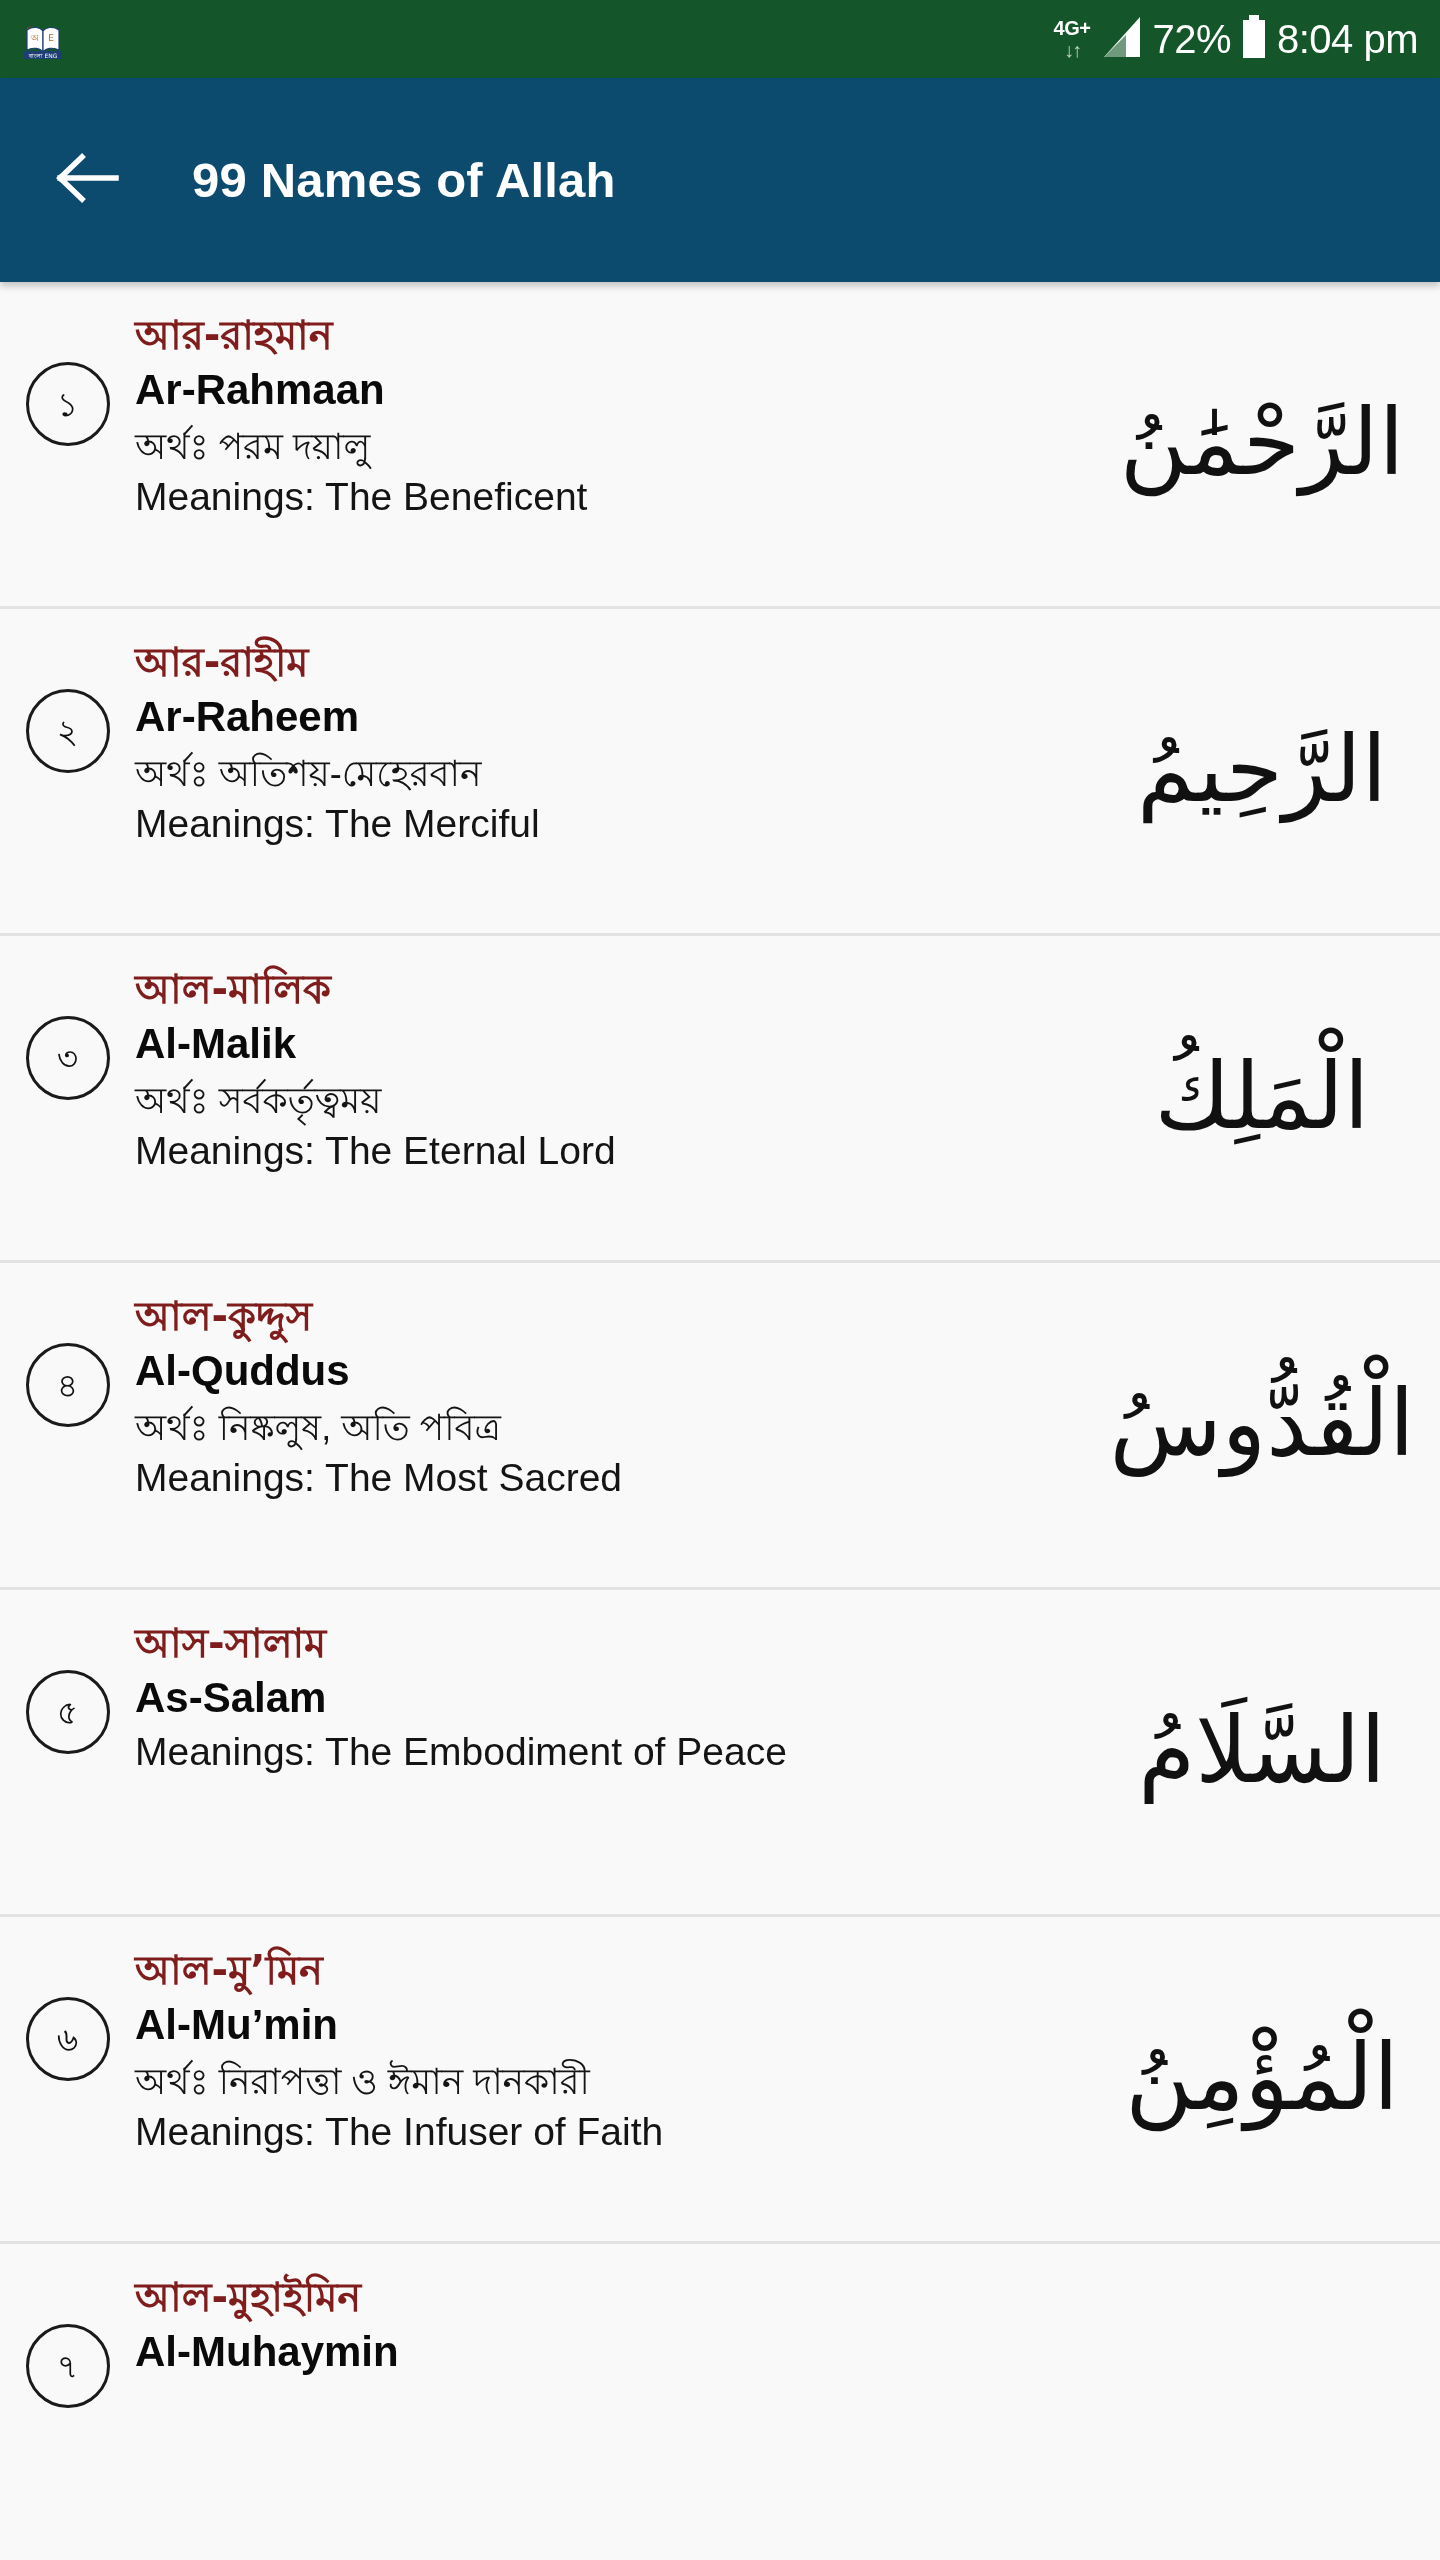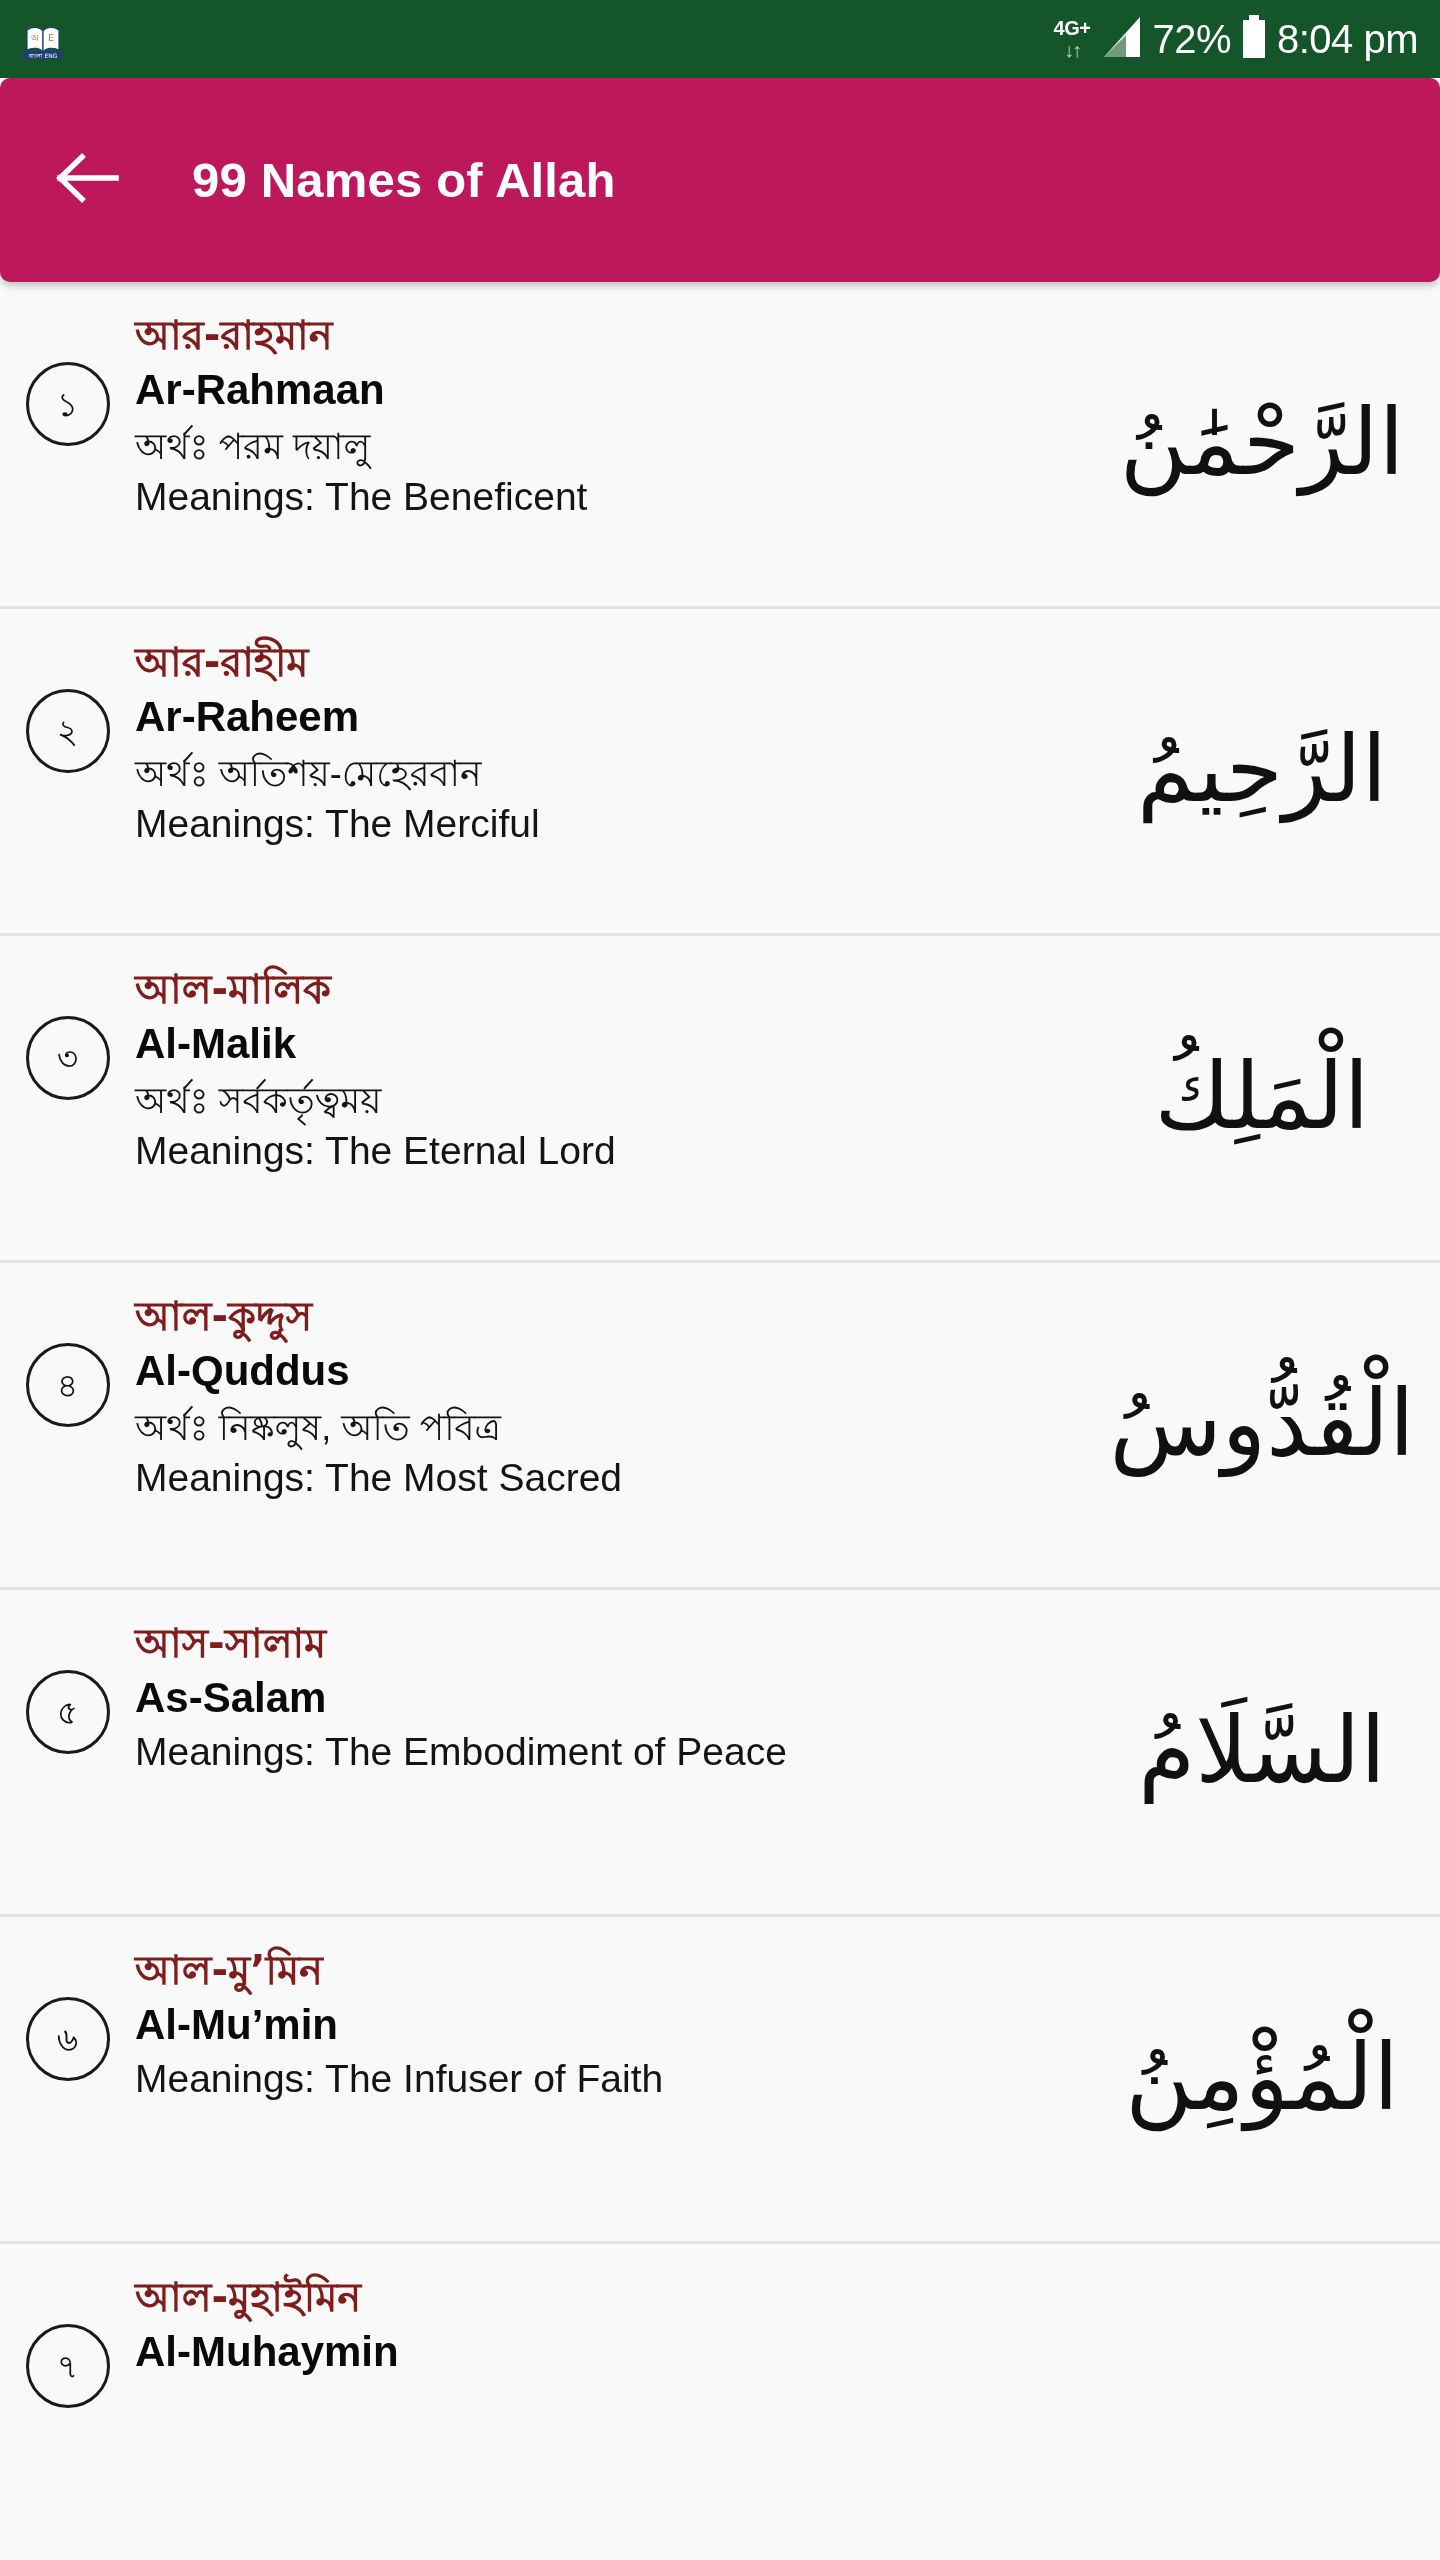--- a/index.html
+++ b/index.html
@@ -62,28 +62,27 @@
   }
   .clock {
     font-size: 40px;
     font-weight: 400;
     letter-spacing: -0.5px;
   }
 
   
   .app-bar {
     height: 204px;
-    background: #be185d;
+    background: #0c4a6e;
     display: flex;
     align-items: center;
     padding-left: 44px;
     box-shadow: 0 4px 7px rgba(0,0,0,0.22);
     position: relative;
     z-index: 5;
-    border-radius: 10px;
   }
   .back-btn {
     width: 86px; height: 86px;
     display: flex; align-items: center; justify-content: center;
     flex: 0 0 auto;
   }
   .app-title {
     font-size: 49px;
     font-weight: bold;
     color: #ffffff;
@@ -307,20 +306,21 @@
     </div>
   </div>
 
   <div class="row">
     <div class="num-cell">
       <div class="num-circle">৬</div>
     </div>
     <div class="text-cell">
       <div class="bn-name">আল-মু’মিন</div>
       <div class="en-name">Al-Mu’min</div>
+      <div class="bn-meaning">অর্থঃ নিরাপত্তা ও ঈমান দানকারী</div>
       <div class="en-meaning">Meanings: The Infuser of Faith</div>
     </div>
     <div class="ar-cell">
       <div class="ar-text">الْمُؤْمِنُ</div>
     </div>
   </div>
 
   <div class="row">
     <div class="num-cell">
       <div class="num-circle">৭</div>

